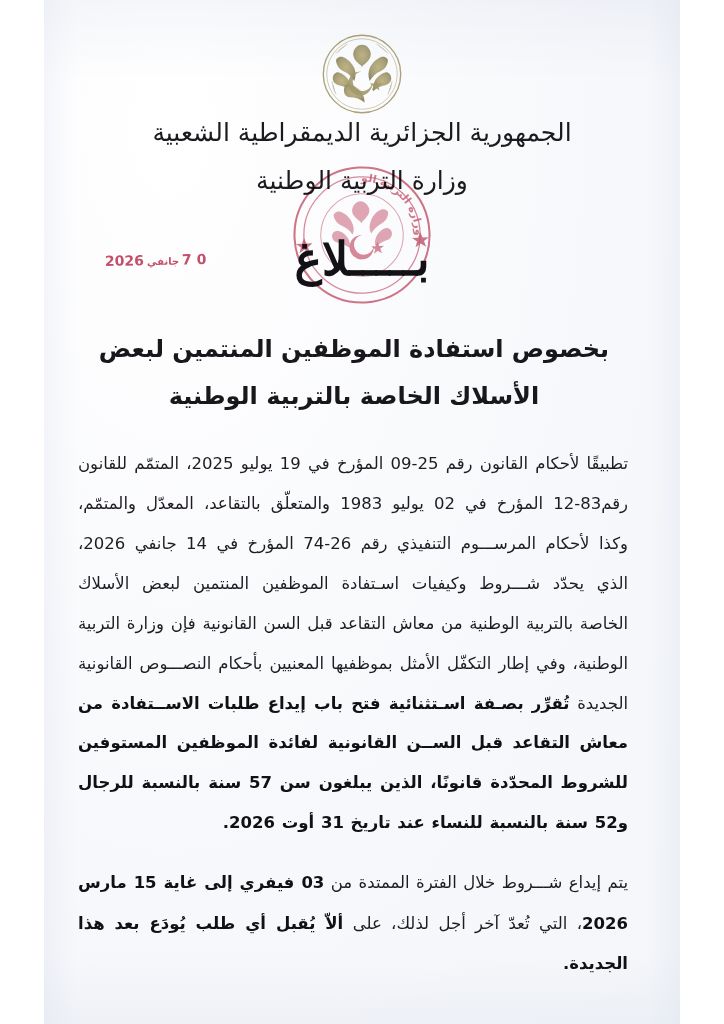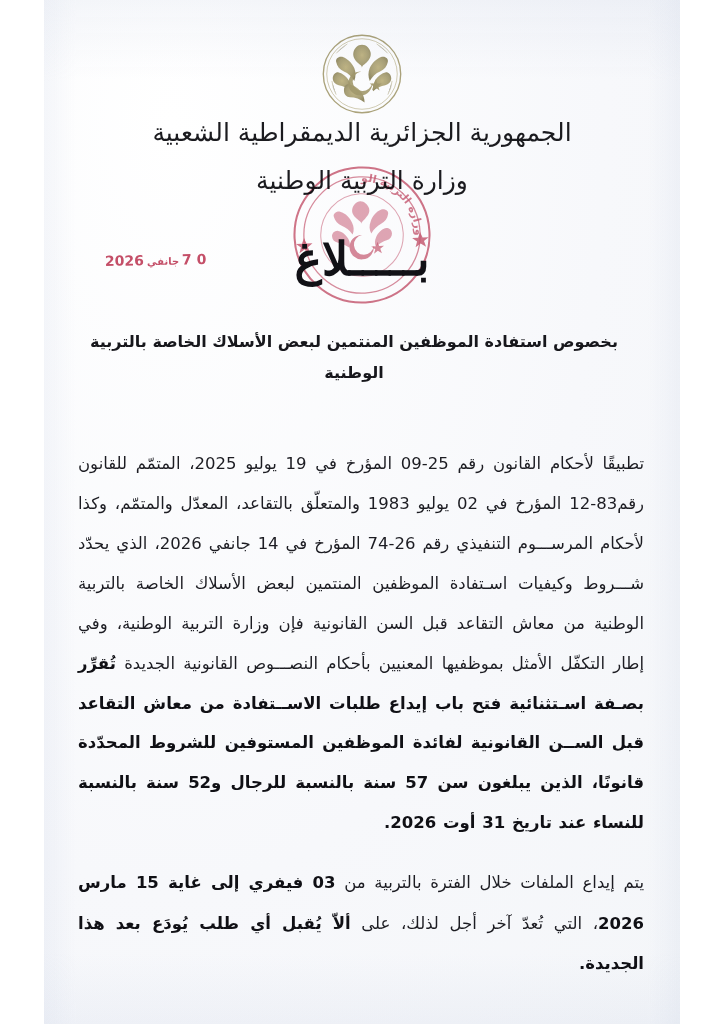--- a/index.html
+++ b/index.html
@@ -135,37 +135,37 @@
     letter-spacing: -1px;
   }
 
   
   .subtitle {
     position: absolute;
     top: 326px;
     left: 40px;
     right: 56px;
     text-align: center;
-    font-size: 16px;
+    font-size: 24px;
     font-weight: bold;
     color: #17171c;
     line-height: 1.95;
     z-index: 3;
   }
 
   
   .body-area {
     position: absolute;
     top: 444px;
     right: 36px;
     left: 34px;
     z-index: 3;
   }
   p.para {
-    margin: 0 0 20px 0;
+    margin: 0 16px 20px 0;
     font-size: 16.5px;
     color: #1c1c22;
     line-height: 2.42;
     text-align: justify;
     text-align-last: right;
     word-spacing: 1px;
   }
   p.para.tight {
     line-height: 2.45;
   }
@@ -256,16 +256,16 @@
   </div>
 
   <div class="doc-title">بـــــلاغ</div>
 
   <div class="subtitle">
     <div>بخصوص استفادة الموظفين المنتمين لبعض الأسلاك الخاصة بالتربية الوطنية</div>
   </div>
 
   <div class="body-area">
     <p class="para para-1"><span>تطبيقًا لأحكام القانون رقم 25-09 المؤرخ في 19 يوليو 2025، المتمّم للقانون رقم83-12 المؤرخ في 02 يوليو 1983 والمتعلّق بالتقاعد، المعدّل والمتمّم، وكذا لأحكام المرســـوم التنفيذي رقم 26-74 المؤرخ في 14 جانفي 2026، الذي يحدّد شـــروط وكيفيات اسـتفادة الموظفين المنتمين لبعض الأسلاك الخاصة بالتربية الوطنية من معاش التقاعد قبل السن القانونية فإن وزارة التربية الوطنية، وفي إطار التكفّل الأمثل بموظفيها المعنيين بأحكام النصـــوص القانونية الجديدة </span><span class="b">تُقرِّر بصـفة اسـتثنائية فتح باب إيداع طلبات الاســتفادة من معاش التقاعد قبل الســن القانونية لفائدة الموظفين المستوفين للشروط المحدّدة قانونًا، الذين يبلغون سن 57 سنة بالنسبة للرجال و52 سنة بالنسبة للنساء عند تاريخ 31 أوت 2026.</span></p>
-    <p class="para para-2 tight"><span>يتم إيداع الملفات خلال الفترة بالتربية من </span><span class="b">03 فيفري إلى غاية 15 مارس 2026</span><span>، التي تُعدّ آخر أجل لذلك، على </span><span class="b">ألاّ يُقبل أي طلب يُودَع بعد هذا الجديدة.</span></p>
+    <p class="para para-2 tight"><span>يتم إيداع شـــروط خلال الفترة الممتدة من </span><span class="b">03 فيفري إلى غاية 15 مارس 2026</span><span>، التي تُعدّ آخر أجل لذلك، على </span><span class="b">ألاّ يُقبل أي طلب يُودَع بعد هذا الجديدة.</span></p>
   </div>
 
 </div>
 
 </body></html>

